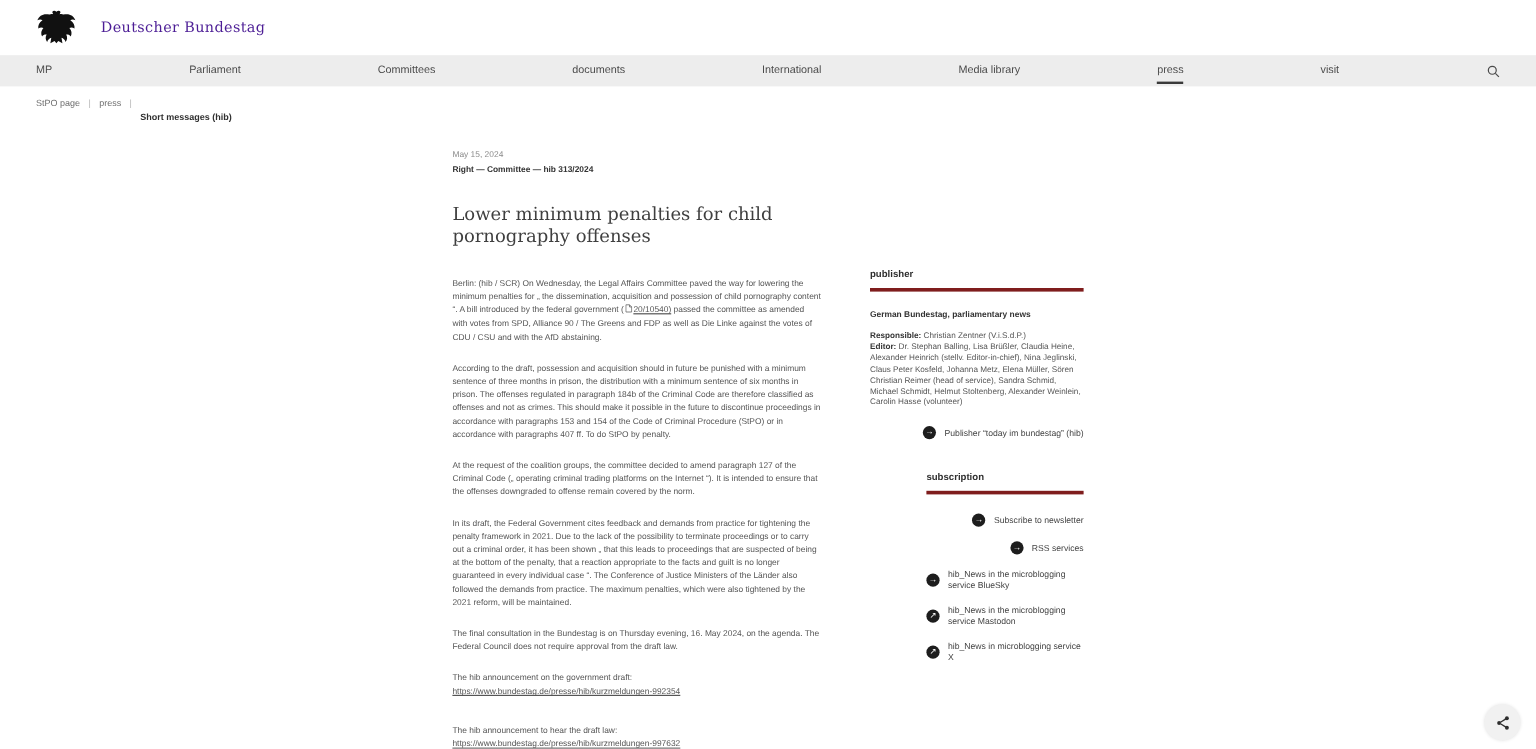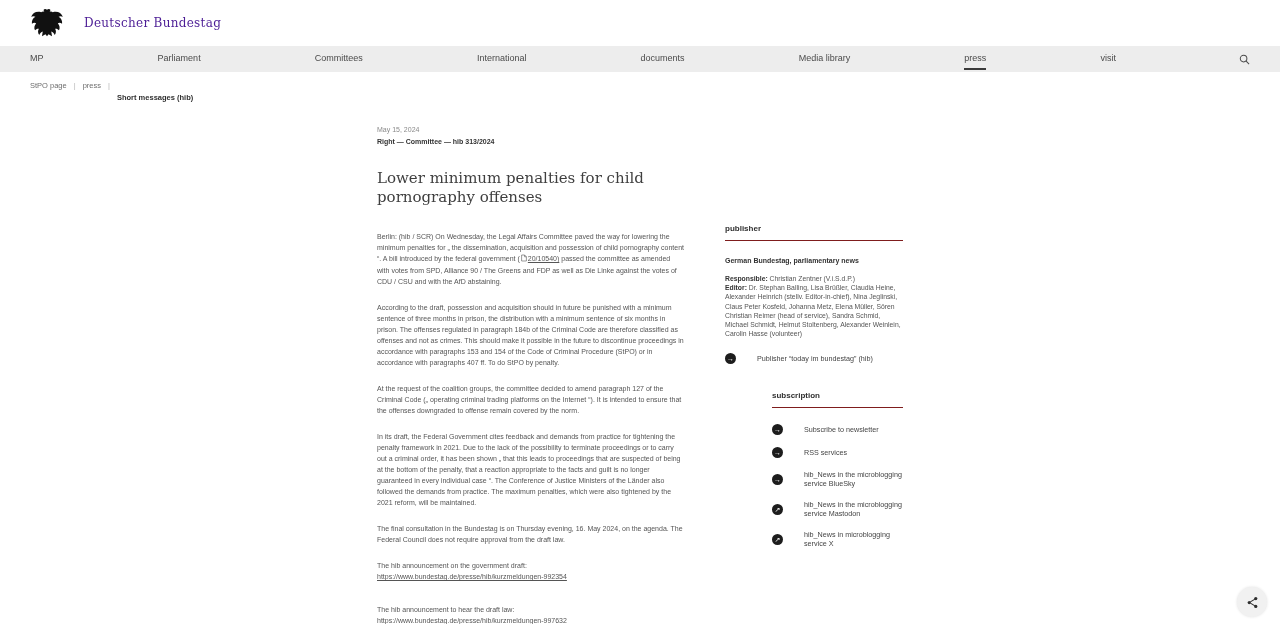--- a/index.html
+++ b/index.html
@@ -30,25 +30,25 @@
   
   .date { font-size:7px; color:#8a8a8a; margin-bottom:5px; }
   .kicker { font-size:7px; font-weight:bold; color:#333; margin-bottom:13px; }
   h1.headline { font-family:"DejaVu Serif", serif; font-weight:400; font-size:15px; line-height:19px; color:#3f3f3f; margin-bottom:24px;margin-top:24px; }
   .article-col p { font-size:7px; line-height:11px; color:#555; margin-bottom:15px; }
   .inline-link { color:#555; text-decoration:underline; cursor:pointer; white-space:nowrap; }
   .doc-icon { display:inline-block; vertical-align:-1px; margin:0 1px; }
   .link-block { margin-bottom:22px !important; }
   .url-link { color:#555; text-decoration:underline; cursor:pointer; word-break:break-all; }
   
-  .side-heading { font-size:8px; font-weight:bold; color:#2f2f2f; padding-bottom:7px; border-bottom:1px solid #7f1d1d; margin-bottom:16px; }
+  .side-heading { font-size:8px; font-weight:bold; color:#2f2f2f; padding-bottom:7px; border-bottom:3px solid #7f1d1d; margin-bottom:16px; }
   .side-org { font-size:7px; font-weight:bold; color:#333; margin-bottom:10px; }
   .side-text { font-size:6.8px; line-height:9.2px; color:#555; }
   .side-text b { color:#333; }
-  .side-linkrow { display:flex; align-items:center; gap:21px; margin-top:15px; cursor:pointer; }
+  .side-linkrow { display:flex; align-items:center; gap:7px; margin-top:15px; cursor:pointer;justify-content:flex-end; }
   .side-linkrow .lbl { font-size:7.2px; color:#444; }
   .circ { width:11px; height:11px; min-width:11px; border-radius:50%; background:#1d1d1d; color:#fff; display:flex; align-items:center; justify-content:center; font-size:7px; line-height:1; }
   .subscription { margin-top:27px;margin-left:47px; }
   .sub-links .side-linkrow { margin-top:0; margin-bottom:12px; }
   
   .share-btn { position:absolute; right:13px; bottom:7px; width:30px; height:30px; border-radius:50%; background:#f1f1f1; box-shadow:0 0 3px rgba(0,0,0,0.12); display:flex; align-items:center; justify-content:center; cursor:pointer; }
 </style>
 </head>
 <body>
 
@@ -65,24 +65,24 @@
   <div class="nav-item">
       <span>MP</span>
     </div>
   <div class="nav-item">
       <span>Parliament</span>
     </div>
   <div class="nav-item">
       <span>Committees</span>
     </div>
   <div class="nav-item">
-      <span>International</span>
+      <span>documents</span>
     </div>
   <div class="nav-item">
-      <span>documents</span>
+      <span>International</span>
     </div>
   <div class="nav-item">
       <span>Media library</span>
     </div>
   <div class="nav-item active">
       <span>press</span>
     </div>
   <div class="nav-item">
       <span>visit</span>
     </div>

